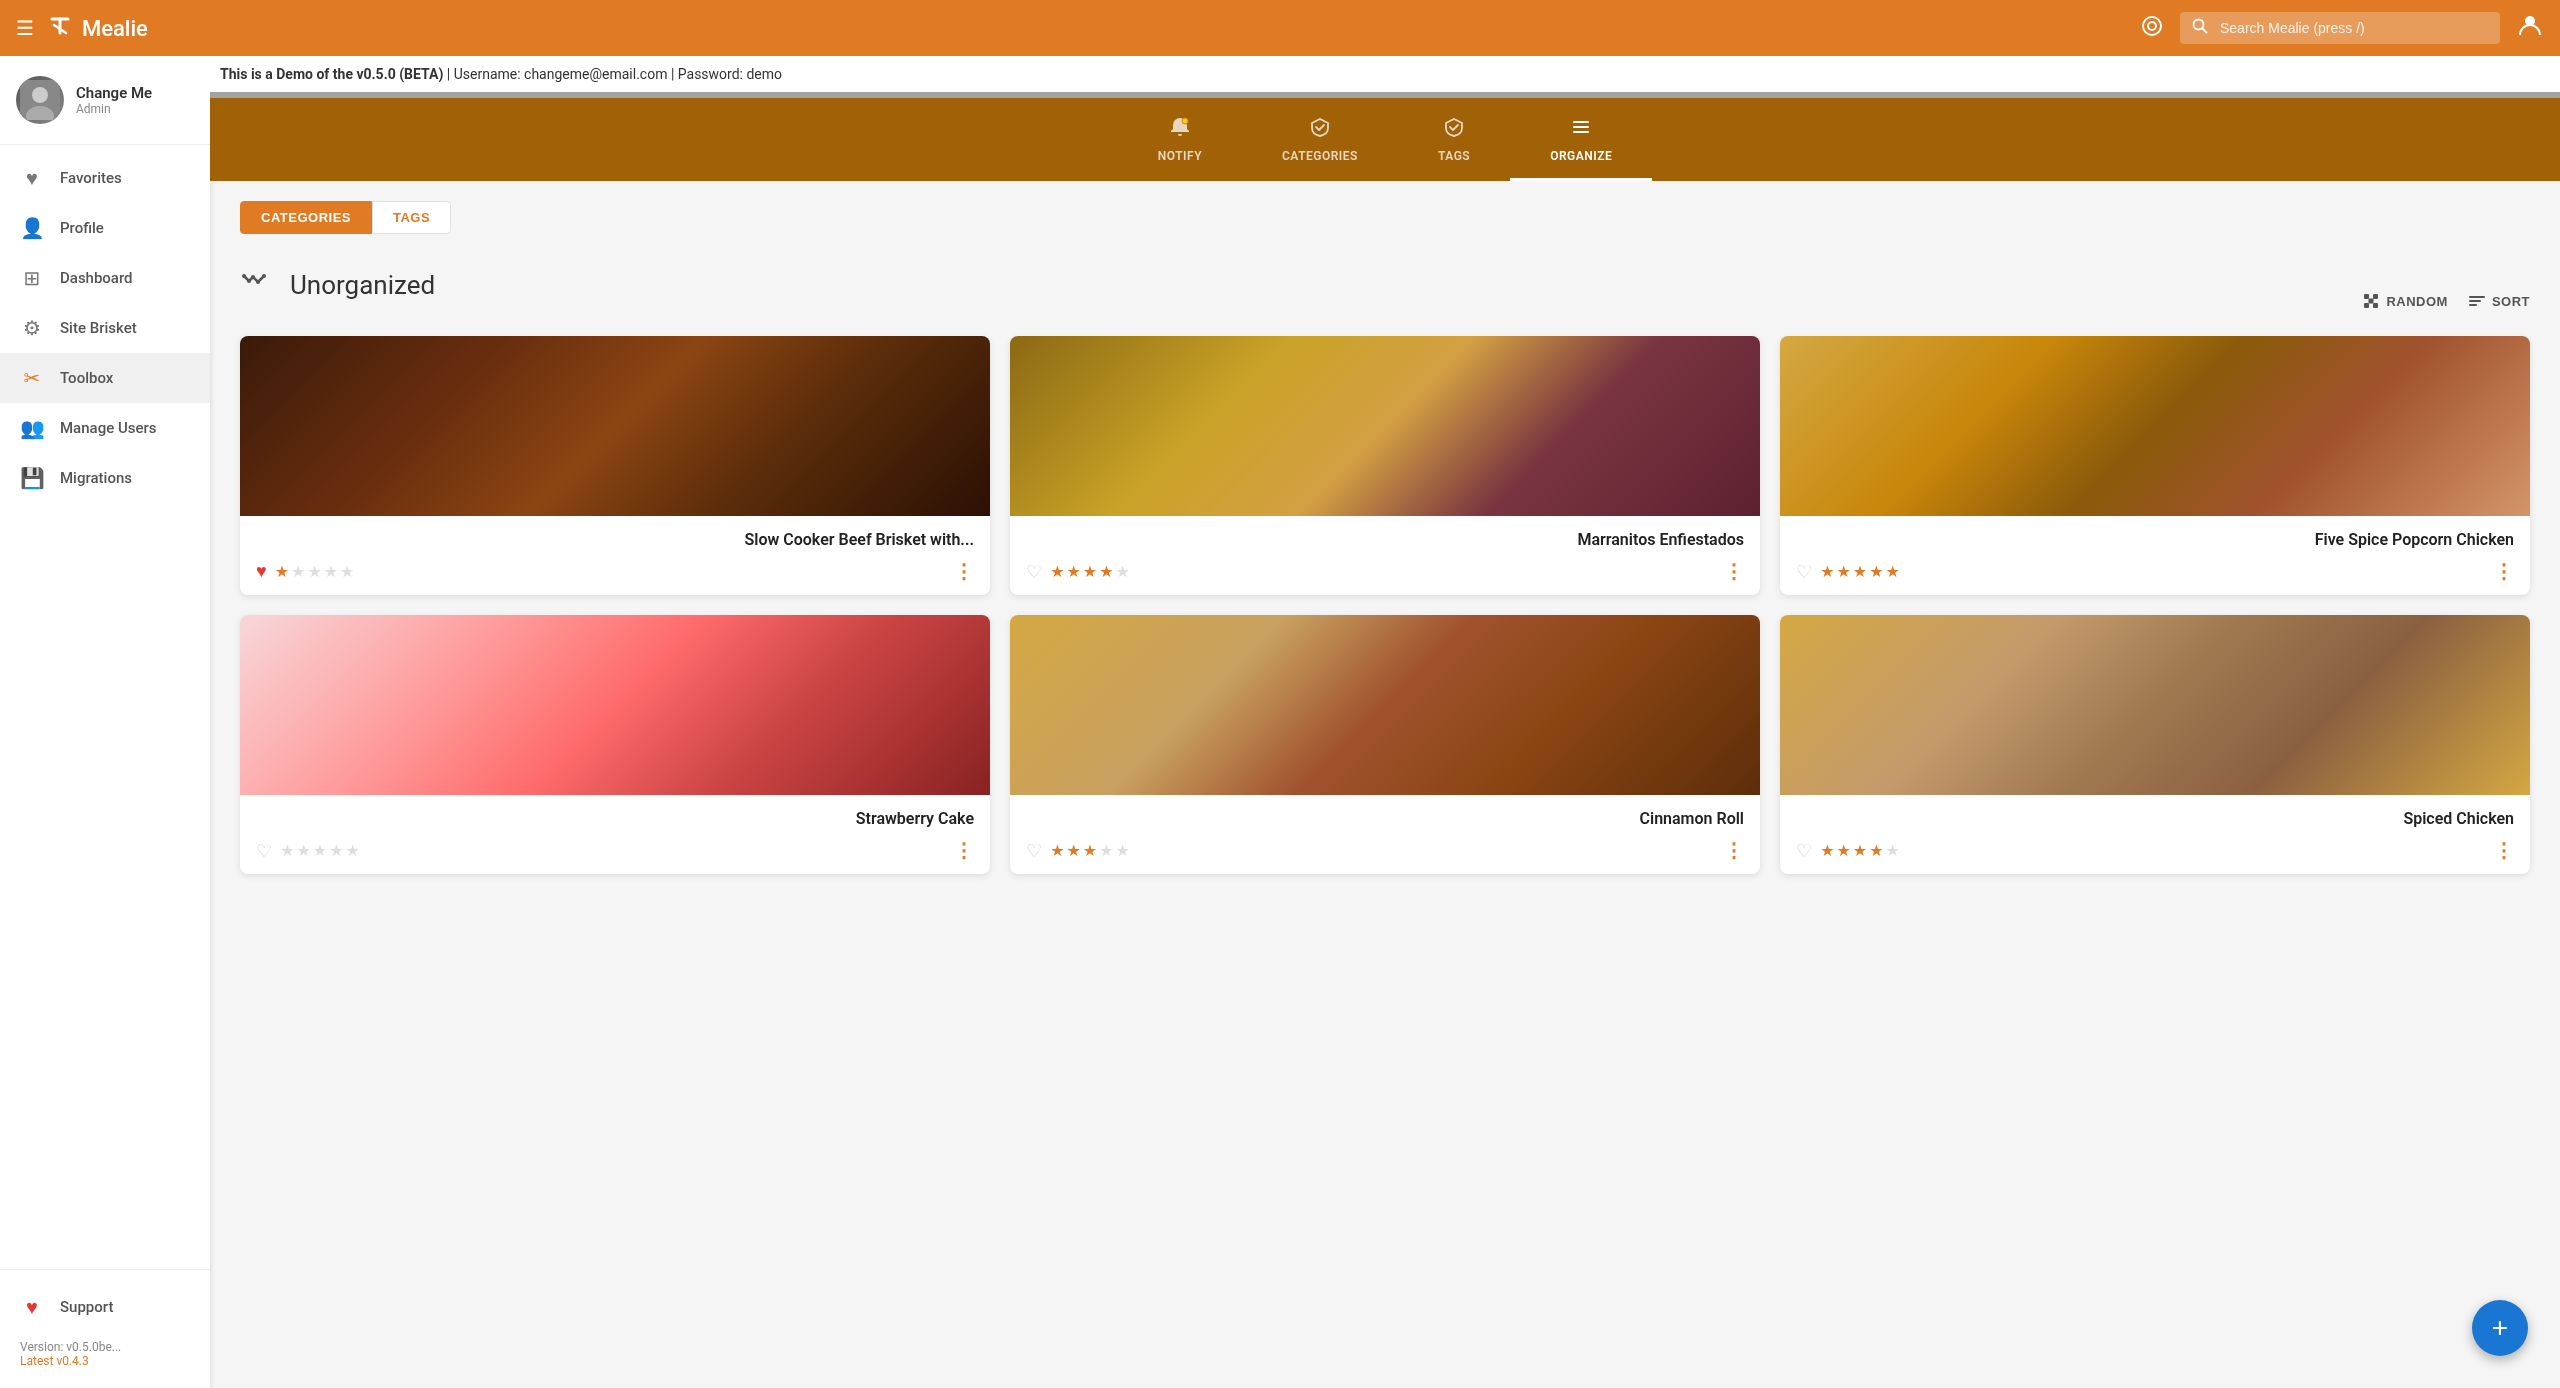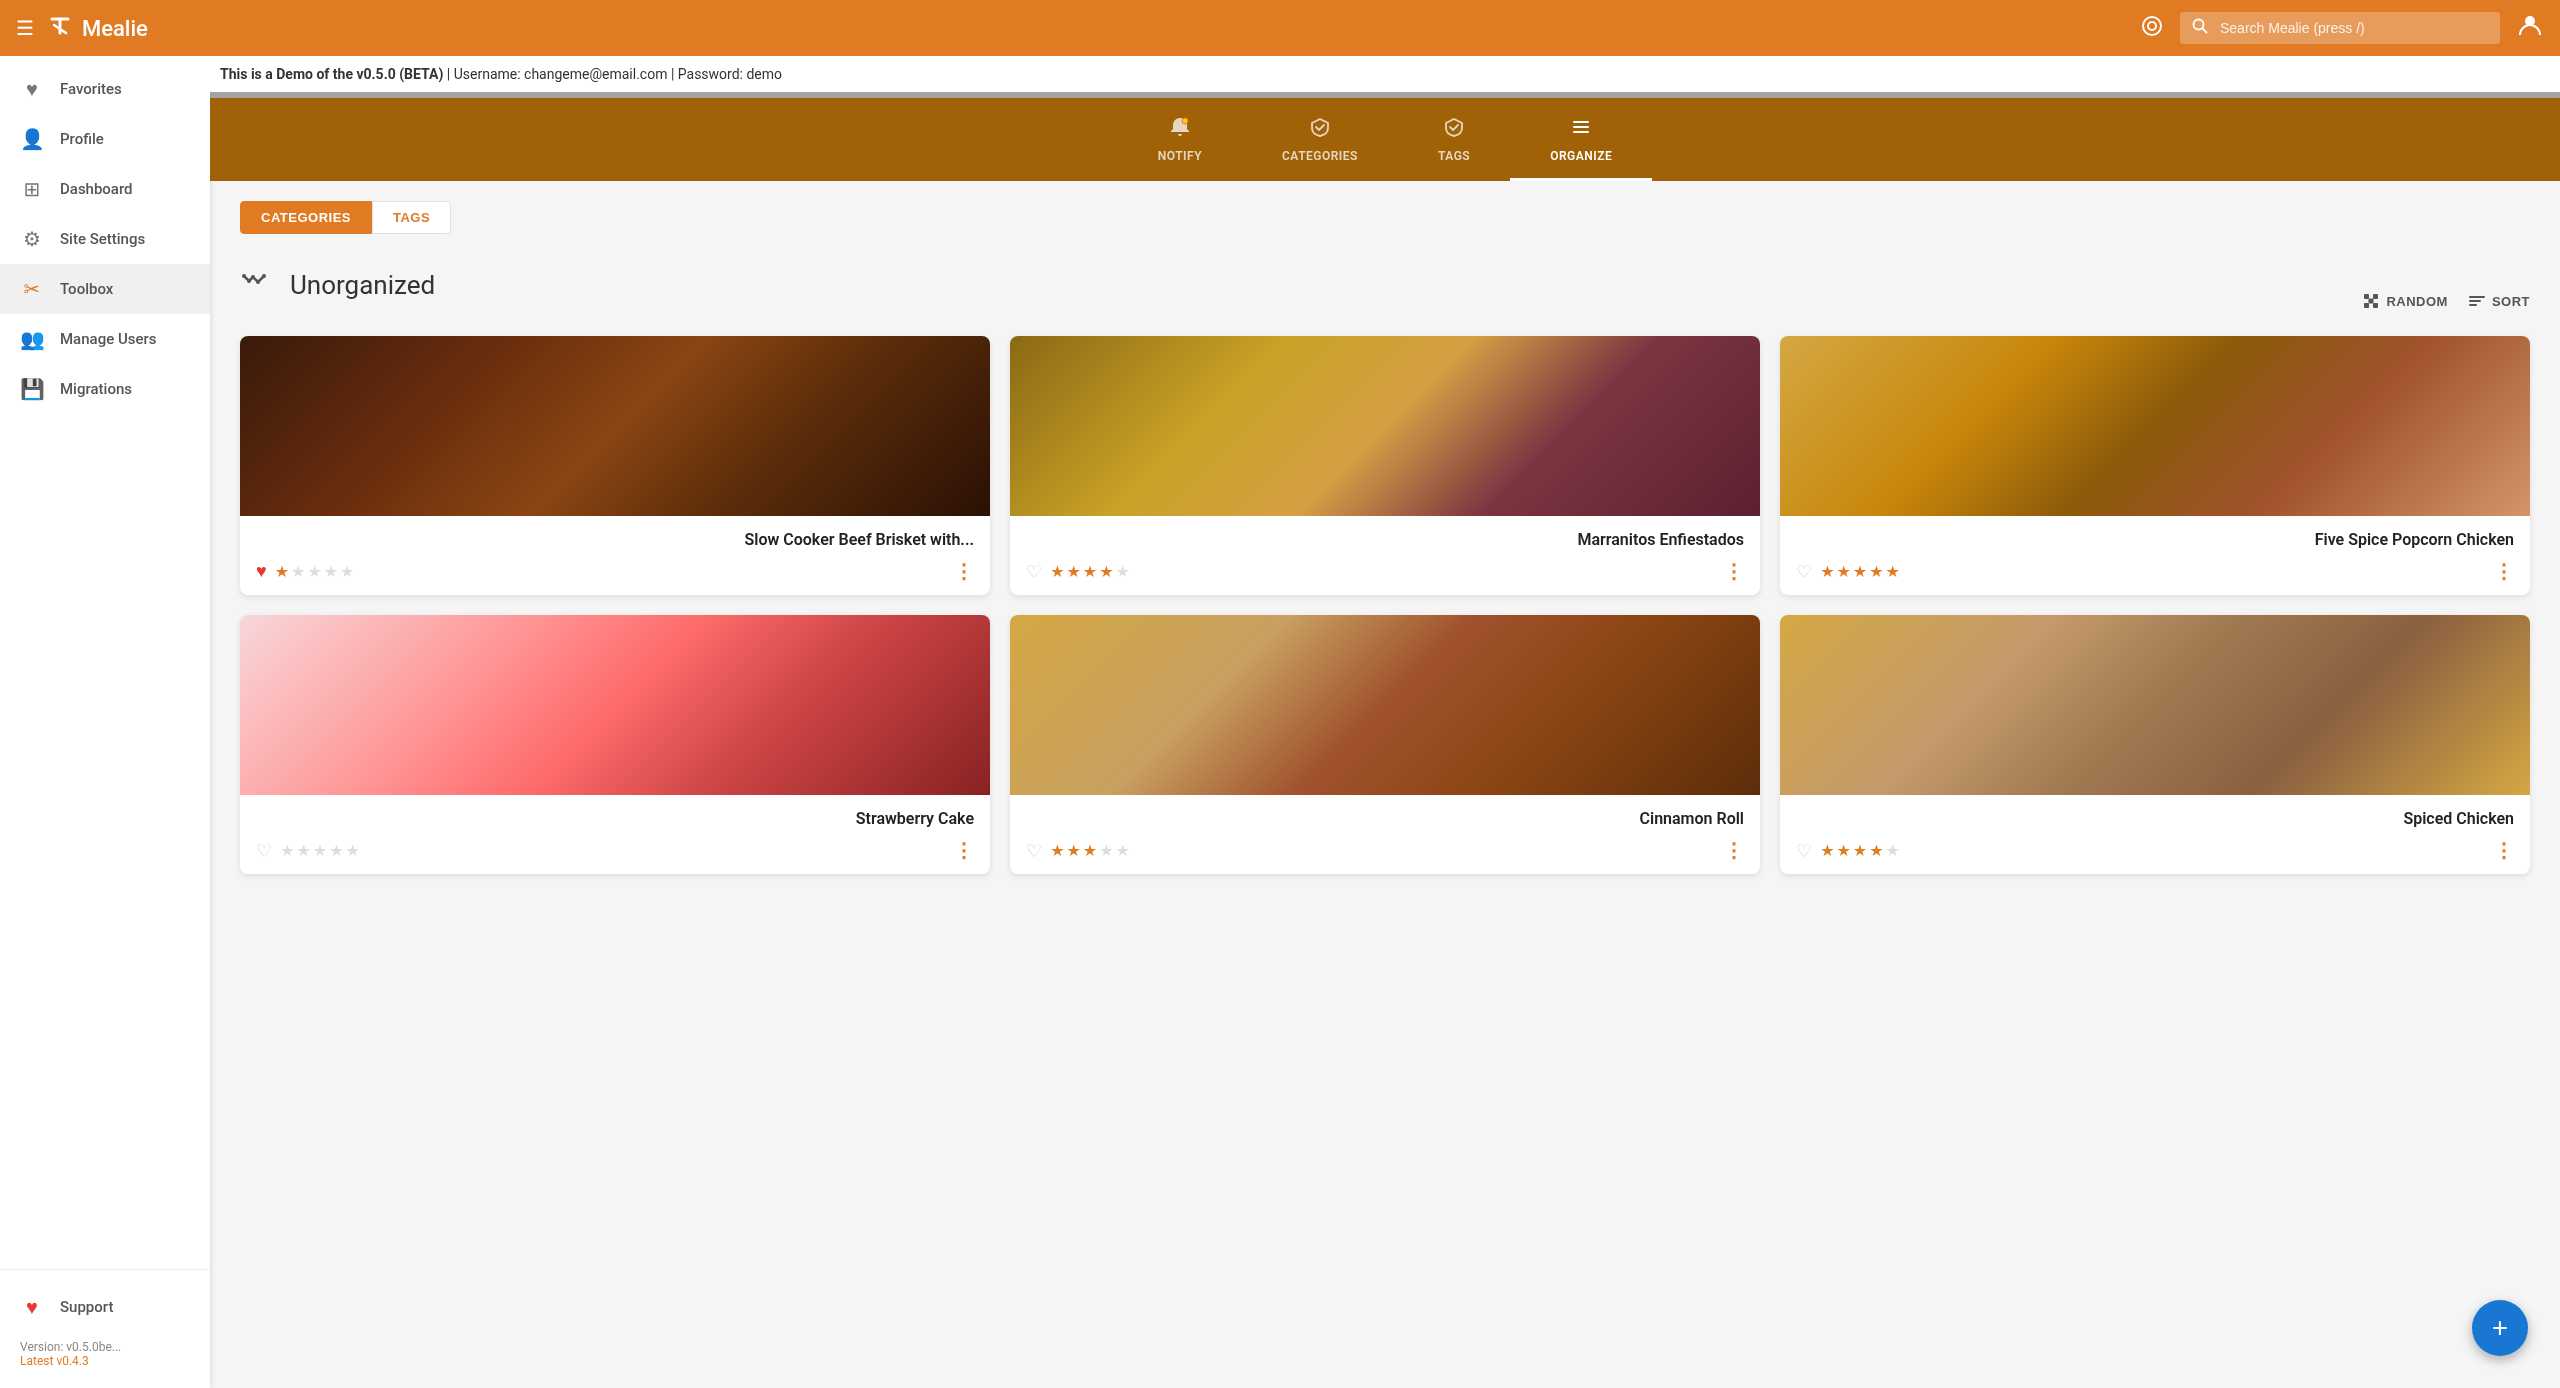--- a/index.html
+++ b/index.html
@@ -301,38 +301,53 @@
         <circle cx="14" cy="10" r="5" fill="white"></circle>
         <path d="M4 24c0-5.52 4.48-10 10-10s10 4.48 10 10" stroke="white" stroke-width="2" fill="none"></path>
       </svg>
     </span>
   </div>
 </div>
 
 <div class="app-body">
 
   <nav class="sidebar">
+    <div class="sidebar-user">
+      <div class="sidebar-avatar">
+        <div class="sidebar-avatar-img">
+          <svg width="40" height="40" viewBox="0 0 40 40">
+            <rect width="40" height="40" fill="#888"></rect>
+            <circle cx="20" cy="15" r="8" fill="#ccc"></circle>
+            <ellipse cx="20" cy="36" rx="14" ry="10" fill="#aaa"></ellipse>
+          </svg>
+        </div>
+      </div>
+      <div class="sidebar-user-info">
+        <span class="sidebar-username">Change Me</span>
+        <span class="sidebar-role">Admin</span>
+      </div>
+    </div>
 
     <div class="sidebar-nav">
 
     <div class="sidebar-item">
     <span class="sidebar-item-icon">♥</span>
     <span>Favorites</span>
   </div>
         <div class="sidebar-item">
     <span class="sidebar-item-icon">👤</span>
     <span>Profile</span>
   </div>
         <div class="sidebar-item">
     <span class="sidebar-item-icon">⊞</span>
     <span>Dashboard</span>
   </div>
         <div class="sidebar-item">
     <span class="sidebar-item-icon">⚙</span>
-    <span>Site Settings</span>
+    <span>Site Brisket</span>
   </div>
         <div class="sidebar-item active">
     <span class="sidebar-item-icon">✂</span>
     <span>Toolbox</span>
   </div>
         <div class="sidebar-item">
     <span class="sidebar-item-icon">👥</span>
     <span>Manage Users</span>
   </div>
         <div class="sidebar-item">

